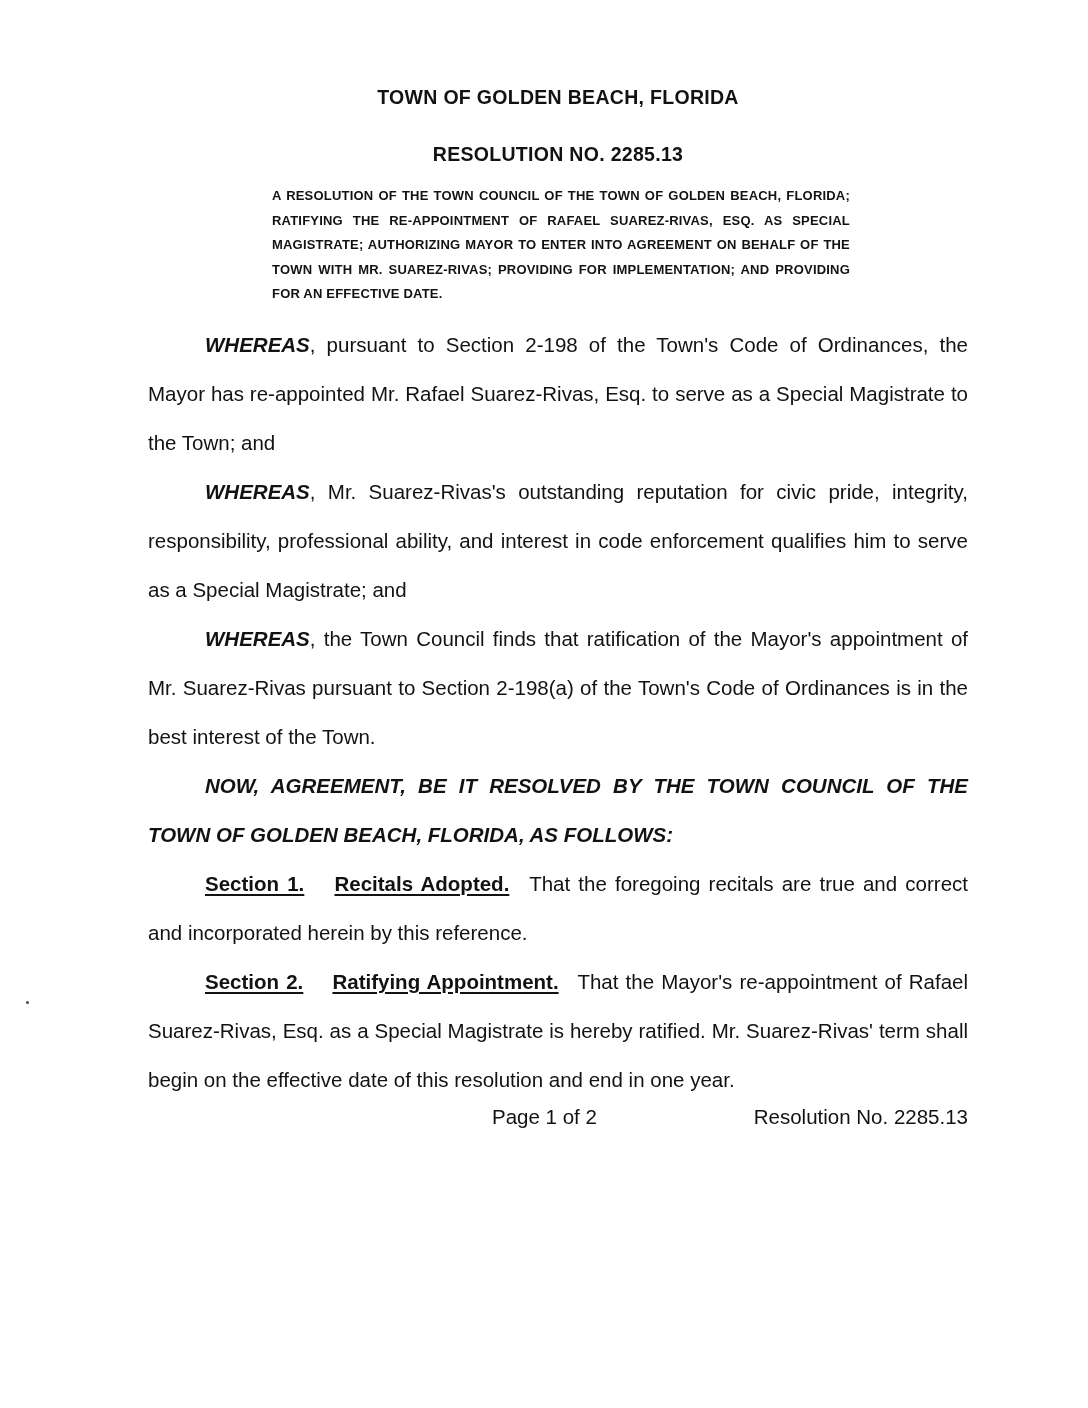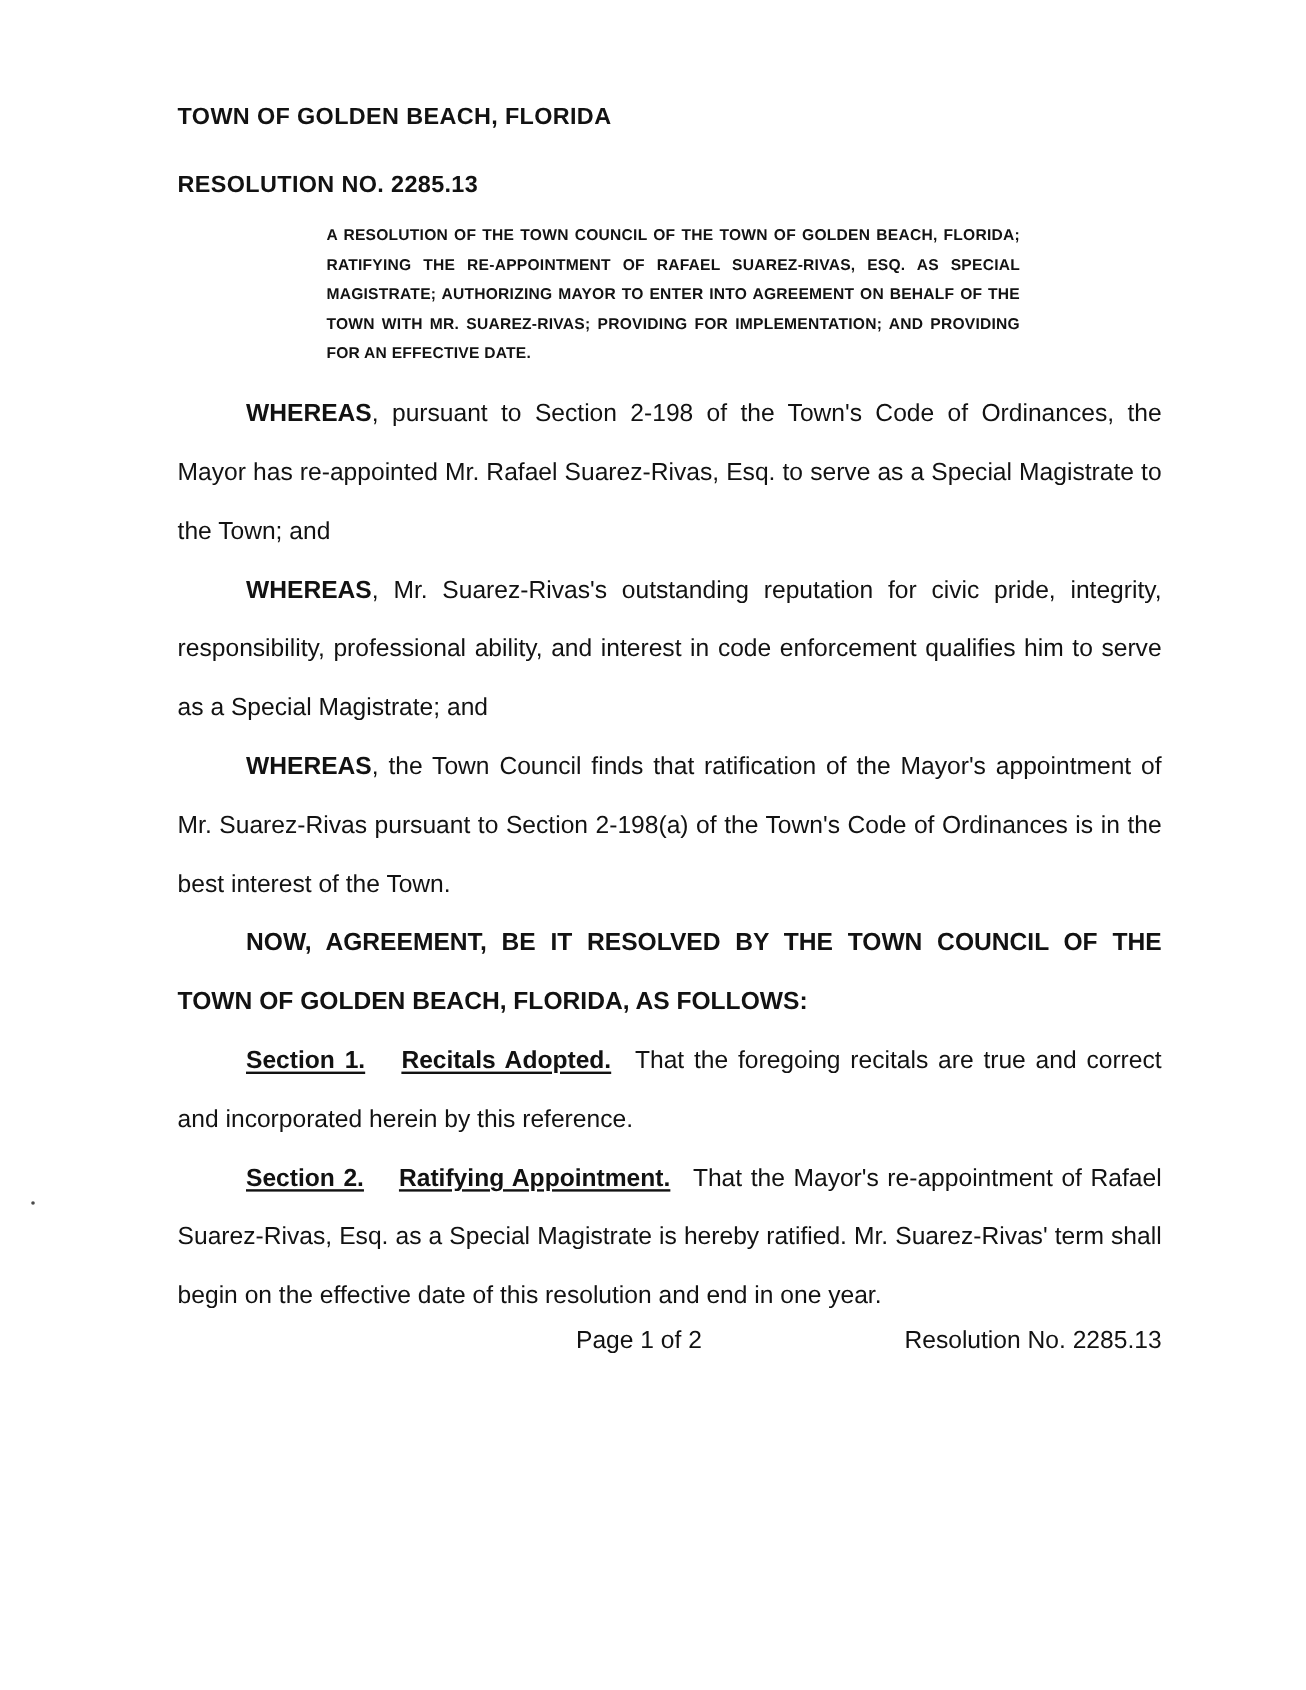--- a/index.html
+++ b/index.html
@@ -12,21 +12,21 @@
     position: relative;
     overflow: hidden;
   }
   .page {
     position: relative;
     padding: 86px 120px 0 148px;
     box-sizing: border-box;
     width: 1088px;
     height: 1408px;
   }
-  .center { }
+  .center { text-align: center; }
   .doc-title {
     font-weight: bold;
     font-size: 19.5px;
     line-height: 23px;
     letter-spacing: 0.3px;
   }
   .res-line {
     margin-top: 34px;
     font-weight: bold;
     font-size: 19.5px;
@@ -43,30 +43,30 @@
     text-align: justify;
     letter-spacing: 0.2px;
   }
   .body-text {
     margin-top: 13px;
     font-size: 20.5px;
     line-height: 49px;
     text-align: justify;
   }
   .body-text p { margin: 0; text-indent: 57px; }
-  .b { font-weight: bold; }
+  .b { font-weight: bold; font-style: italic; }
   .sec-num  { font-weight: bold; text-decoration: underline; text-underline-offset: 3px; margin-right: 22px; }
   .sec-title{ font-weight: bold; text-decoration: underline; text-underline-offset: 3px; margin-right: 12px; }
   .footer {
     position: relative;
     font-size: 20.5px;
     line-height: 26px;
     height: 30px;
   }
-  .footer-page { position: absolute; left: 332px; top: 0; }
+  .footer-page { position: absolute; left: 344px; top: 0; }
   .footer-res  { position: absolute; right: 0; top: 0; }
   .artifact-dot {
     position: absolute;
     left: 26px; top: 1001px;
     width: 3px; height: 3px;
     background: #4a4a4a;
     border-radius: 50%;
   }
 </style>
 </head>

